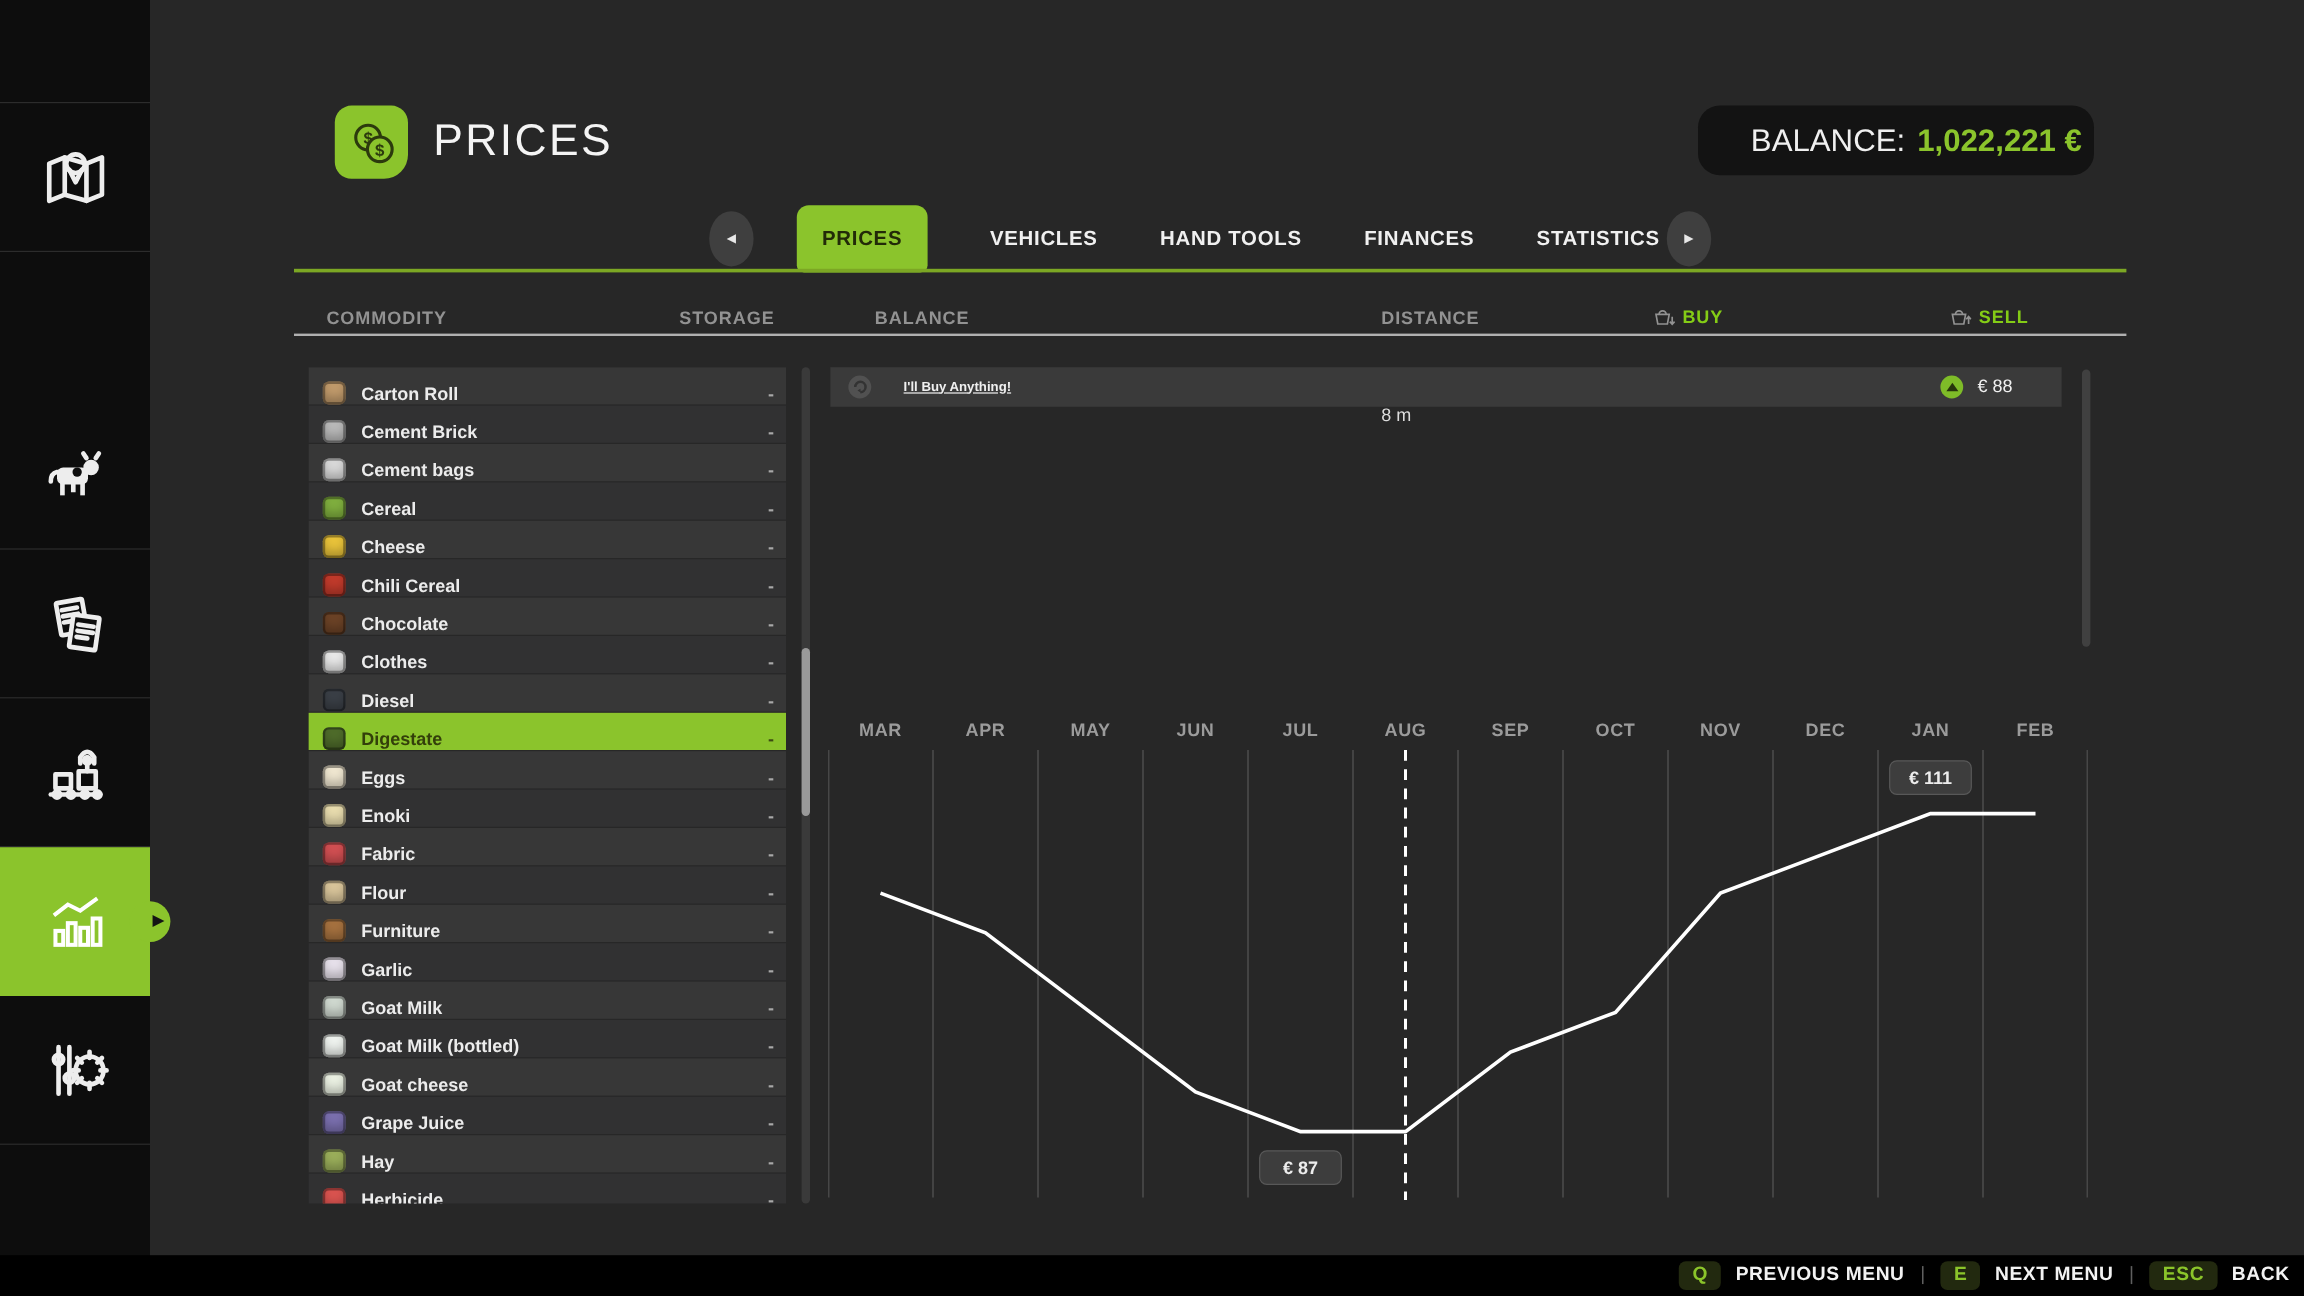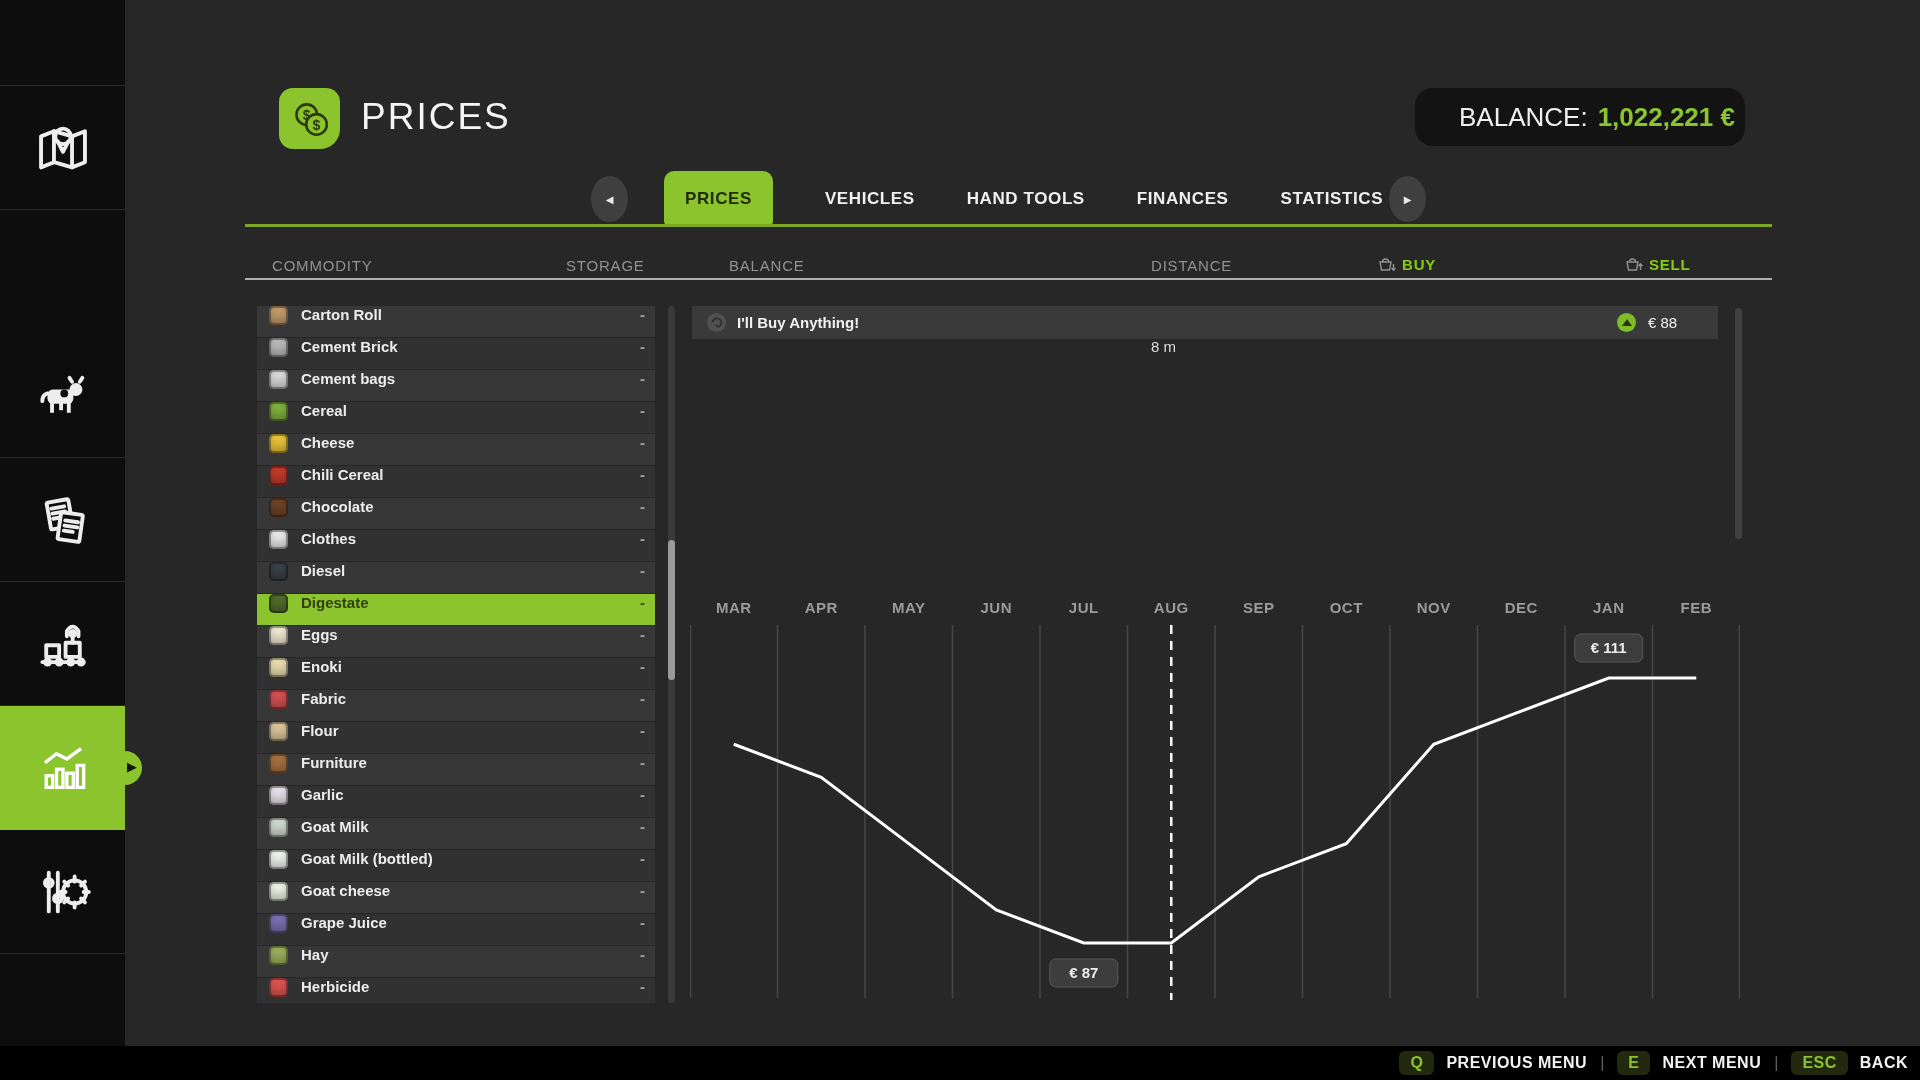--- a/index.html
+++ b/index.html
@@ -30,44 +30,44 @@
   .arrow-btn { width:37px; height:46px; top:176px; background:#3f3f3f; border-radius:50%;
                display:flex; align-items:center; justify-content:center; color:#e8e8e8; font-size:10px; }
   #tab-prev { left:591px; } #tab-next { left:1389px; }
   #tabs { left:664px; top:171px; height:56px; display:flex; align-items:center; }
   .tab { color:#f0f0f0; font-size:17px; font-weight:bold; letter-spacing:0.6px; line-height:56px; }
   .tab:not(:last-child){ margin-right:52px; }
   .tab.active { background:#8bc42c; color:#222a08; padding:0 21px; border-radius:10px 10px 6px 6px; height:56px; }
   #tab-underline { left:245px; top:224px; width:1527px; height:3px; background:#7ca724; }
 
   
-  .col-head { top:257px; color:#929292; font-size:15px; font-weight:normal; letter-spacing:0.8px; }
+  .col-head { top:257px; color:#929292; font-size:15px; font-weight:bold; letter-spacing:0.8px; }
   #head-line { left:245px; top:278px; width:1527px; height:2px; background:#c9c9c9; opacity:.85; }
   .basket-wrap { top:255px; display:flex; align-items:center; gap:6px; color:#84cc16;
                  font-size:15px; font-weight:bold; letter-spacing:0.8px; }
 
   
   #commodity-list { left:257px; top:306px; width:398px; height:697px; overflow:hidden; }
-  .c-row { height:31px; margin-bottom:1px; background:#313132; display:flex; align-items:flex-start; padding:0 10px; }
+  .c-row { height:31px; margin-bottom:1px; background:#313132; display:flex; align-items:flex-end; padding:0 10px; }
   .c-row:nth-child(odd){ background:#373737; }
   .c-row .c-icon { width:19px; height:19px; border-radius:5px; margin:0 13px 0 2px;
                    box-shadow:inset 0 0 0 2px rgba(0,0,0,.35), inset 0 -6px 8px rgba(0,0,0,.25); }
   .c-row .c-label { color:#ececec; font-size:15px; font-weight:bold; }
   .c-row .c-storage { margin-left:auto; color:#a8a8a8; font-size:15px; font-weight:bold; }
   .c-row.selected { background:#8bc42c; }
   .c-row.selected .c-label { color:#333f0a; }
   .c-row.selected .c-storage { color:#3c4a12; }
   #list-scrollbar { left:668px; top:306px; width:7px; height:697px; background:#3a3a3a; border-radius:4px; }
   #list-scroll-thumb { left:0; top:234px; width:7px; height:140px; background:#9a9a9a; border-radius:4px; position:absolute; }
 
   
   #station-row { left:692px; top:306px; width:1026px; height:33px; background:#3a3a3a;
                  display:flex; align-items:center; }
   #station-icon { margin-left:14px; width:21px; height:21px; }
-  #station-name { margin-left:10px; color:#f0f0f0; font-size:15px; font-weight:bold; }
+  #station-name { margin-left:26px; color:#f0f0f0; font-size:11px; font-weight:bold;text-decoration:underline; }
   #station-distance { position:absolute; left:459px; color:#dcdcdc; font-size:15px;margin-top:47px; }
   #trend-icon { position:absolute; left:925px; width:19px; height:19px; background:#7ebc28; border-radius:50%;
                 display:flex; align-items:center; justify-content:center; }
   #trend-icon span { width:0; height:0; border-left:5px solid transparent; border-right:5px solid transparent;
                      border-bottom:7px solid #27350c; margin-top:-1px; }
   #station-sell { position:absolute; left:956px; color:#f0f0f0; font-size:15px; }
   #station-scrollbar { left:1735px; top:308px; width:7px; height:231px; background:#404040; border-radius:4px; }
 
   
   #price-chart { left:690px; top:595px; }

